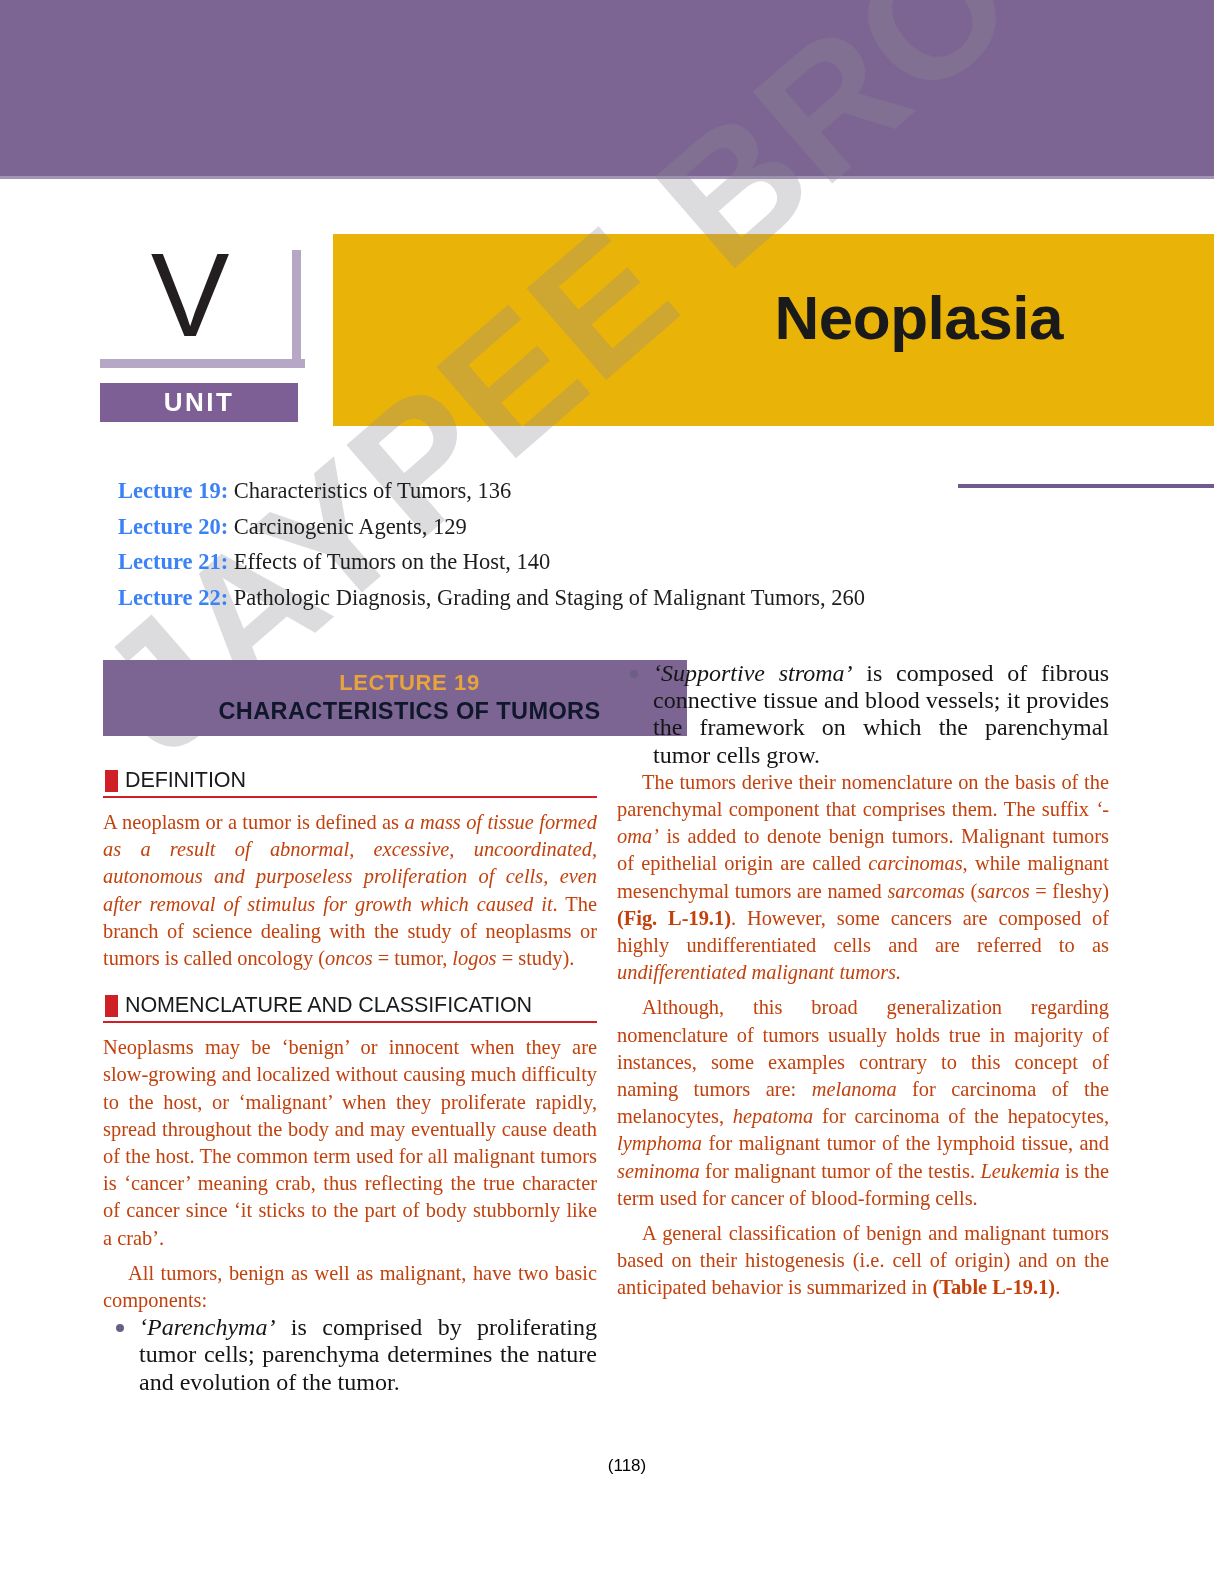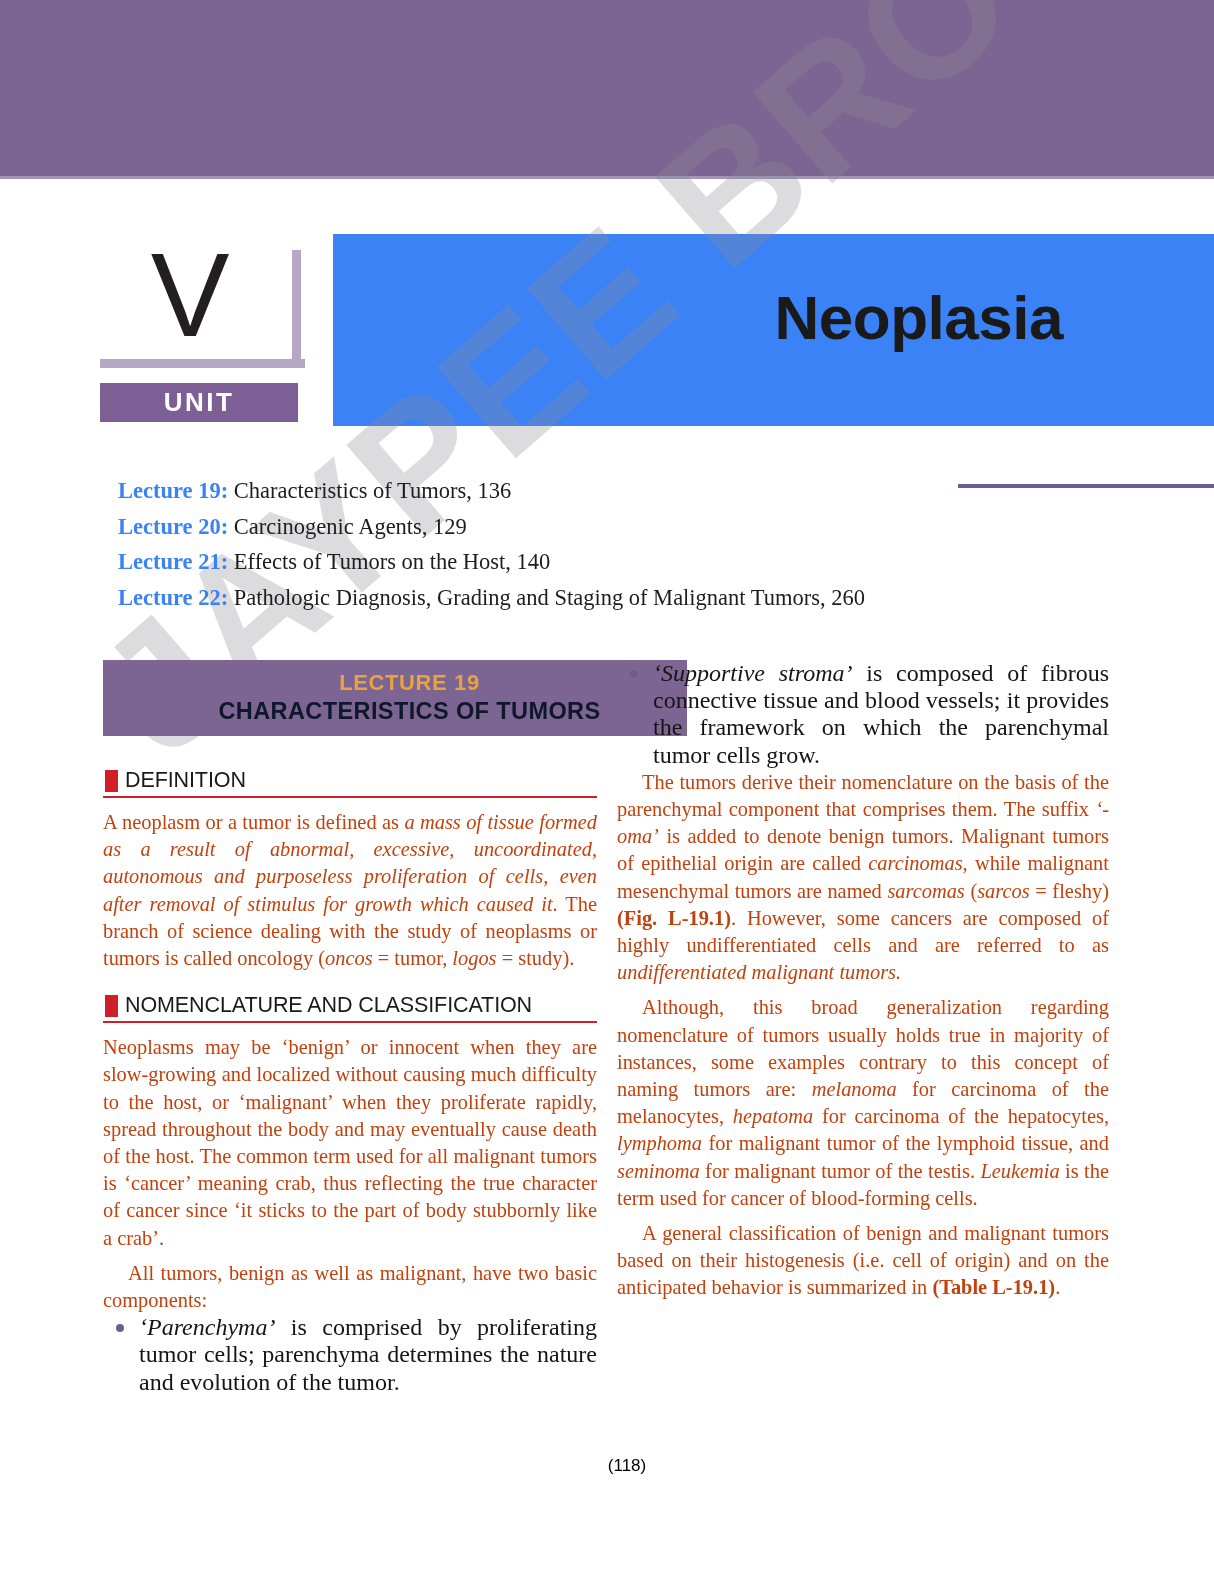--- a/index.html
+++ b/index.html
@@ -54,21 +54,21 @@
     position:absolute; left:0px; top:147px; width:198px; height:39px;
     background:#7d5f96;
     font-family:"Liberation Sans", sans-serif; font-weight:bold;
     font-size:26px; letter-spacing:2.5px; color:#ffffff;
     display:flex; align-items:center; justify-content:center;
   }
 
   
   #title-box {
     position:absolute; left:333px; top:234px; width:881px; height:192px;
-    background:#3b82f6; z-index:2;
+    background:#eab308; z-index:2;
   }
   #title-text {
     position:absolute; left:0; top:48px; width:730px; text-align:right;
     font-family:"Liberation Sans", sans-serif; font-weight:bold;
     font-size:62px; letter-spacing:-0.5px; color:#1a1a1a;
   }
 
   
   #right-rule {
     position:absolute; left:958px; top:484px; width:256px; height:4px;

